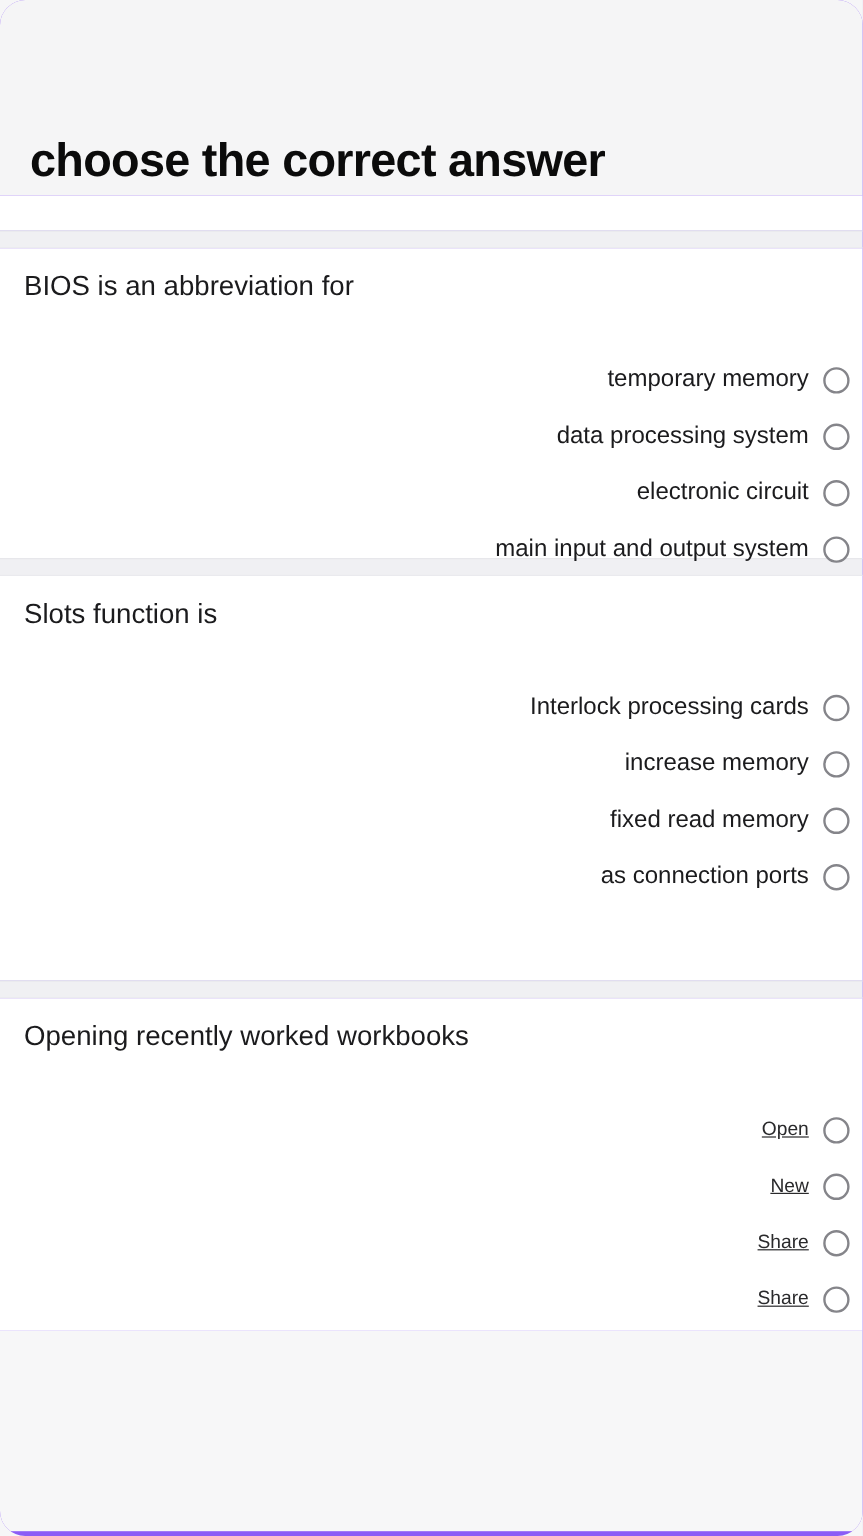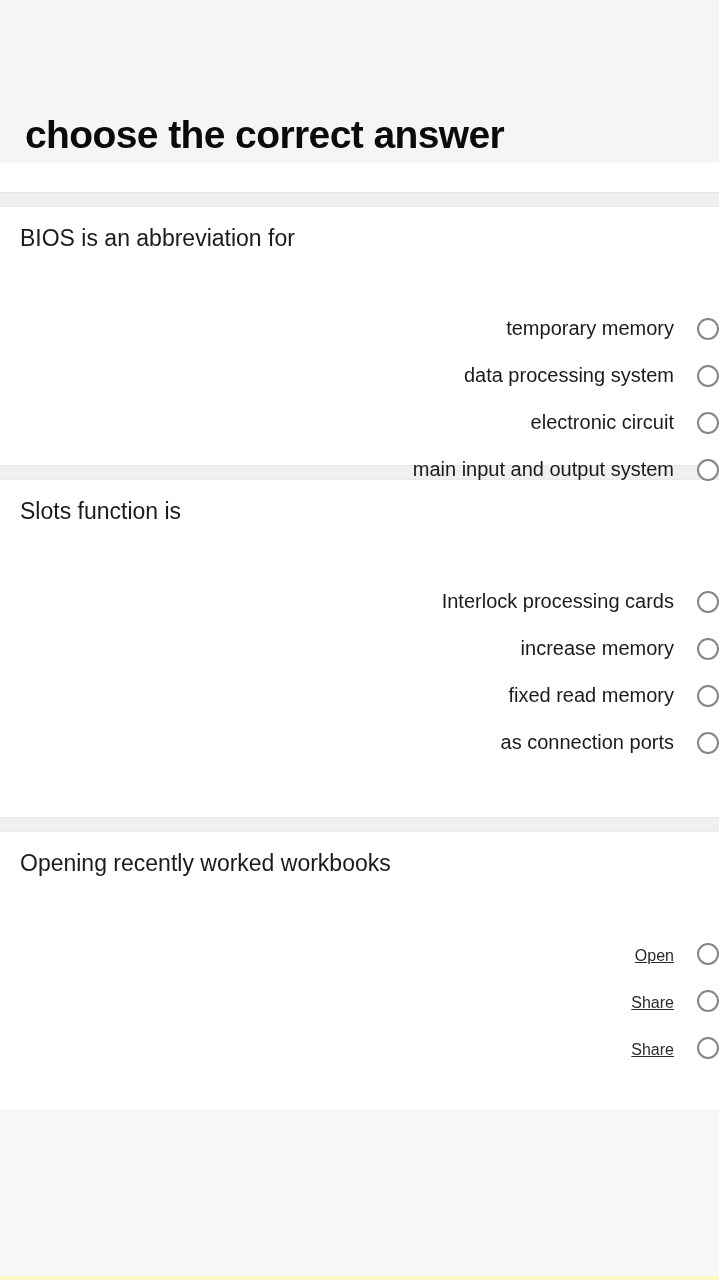--- a/index.html
+++ b/index.html
@@ -4,23 +4,24 @@
 <style>
   * { margin: 0; padding: 0; box-sizing: border-box; }
   html, body {
     width: 719px;
     font-family: "Liberation Sans", "DejaVu Sans", sans-serif;
     background: #f6f6f7;
   }
   .page {
     width: 719px;
     height: 1280px;
-    background: #fef9c3;
+    background: #8b5cf6;
     overflow: hidden;
     position: relative;
+    border-radius: 21px;
   }
   .page-header {
     height: 163px;
     background: #f5f5f6;
     display: flex;
     align-items: flex-end;
     padding: 0 0 6px 25px;
   }
   .page-title {
     font-size: 39px;
@@ -50,23 +51,24 @@
     line-height: 30px;
     color: #1b1b1d;
     padding-left: 20px;
   }
   .options {
     margin-top: 40px;
   }
   .option-row {
     height: 47px;
     display: flex;
-    align-items: flex-end;
+    align-items: center;
     justify-content: flex-end;
-    column-gap: 23px;
+    padding-right: 11px;
+    column-gap: 12px;
     cursor: pointer;
   }
   .option-label {
     font-size: 20px;
     color: #1b1b1d;
   }
   .q3 .option-label {
     font-size: 16px;
     color: #2a2a2c;
     text-decoration: underline;
@@ -145,20 +147,24 @@
   <div class="section-divider"></div>
 
   <div class="question-section q3">
     <div class="question-prompt">Opening recently worked workbooks</div>
     <div class="options">
       <div class="option-row">
         <span class="option-label">Open</span>
         <span class="radio"></span>
       </div>
       <div class="option-row">
+        <span class="option-label">New</span>
+        <span class="radio"></span>
+      </div>
+      <div class="option-row">
         <span class="option-label">Share</span>
         <span class="radio"></span>
       </div>
       <div class="option-row">
         <span class="option-label">Share</span>
         <span class="radio"></span>
       </div>
     </div>
   </div>
 

